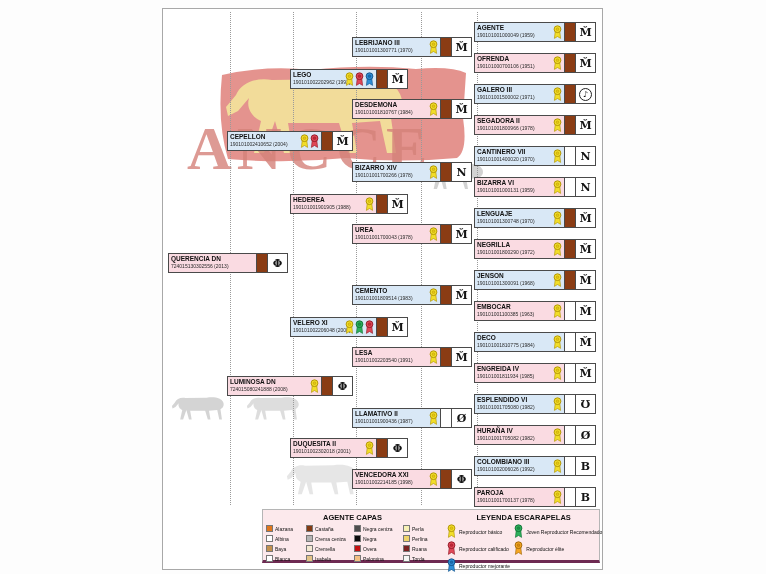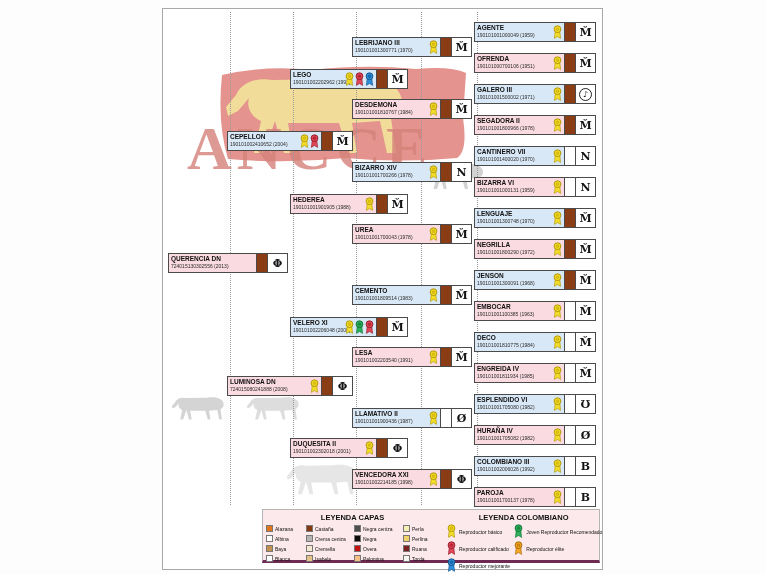--- a/index.html
+++ b/index.html
@@ -62,21 +62,21 @@
       <path d="M38 90 L45 58 C36 54 30 45 33 35 L22 48 L12 53 L10 44 L20 32 C25 20 40 14 56 17 L128 16 C158 12 178 18 184 31 C189 42 184 51 175 55 L180 90 L171 90 L164 58 L136 60 L141 90 L132 90 L123 60 L72 60 L77 90 L68 90 L59 58 L48 90 Z" fill="#8f8f8f" opacity="0.38"></path>
       <path d="M38 90 L45 58 C36 54 30 45 33 35 L22 48 L12 53 L10 44 L20 32 C25 20 40 14 56 17 L128 16 C158 12 178 18 184 31 C189 42 184 51 175 55 L180 90 L171 90 L164 58 L136 60 L141 90 L132 90 L123 60 L72 60 L77 90 L68 90 L59 58 L48 90 Z" transform="translate(255,0)" fill="#8f8f8f" opacity="0.3"></path>
     </svg>
     <svg class="wm" style="left:120px;top:440px;" width="100" height="60" viewBox="0 0 255 102">
       <path d="M38 90 L45 58 C36 54 30 45 33 35 L22 48 L12 53 L10 44 L20 32 C25 20 40 14 56 17 L128 16 C158 12 178 18 184 31 C189 42 184 51 175 55 L180 90 L171 90 L164 58 L136 60 L141 90 L132 90 L123 60 L72 60 L77 90 L68 90 L59 58 L48 90 Z" fill="#9a9a9a" opacity="0.25"></path>
     </svg>
   </div>
 
   <div id="legend-wrap">
     <div class="legend-half">
-      <div class="legend-title">LEYENDA CAPAS</div>
+      <div class="legend-title">AGENTE CAPAS</div>
       <div id="capas-grid">
           <div class="cap-item">
             <span class="cap-sw" style="background:#e0761c"></span>
                  <span class="cap-label">Alazana</span>
           </div>
           <div class="cap-item">
             <span class="cap-sw" style="background:#ffffff"></span>
                  <span class="cap-label">Albina</span>
           </div>
           <div class="cap-item">
@@ -131,21 +131,21 @@
             <span class="cap-sw" style="background:#7c2121"></span>
                  <span class="cap-label">Ruana</span>
           </div>
           <div class="cap-item">
             <span class="cap-sw" style="background:#f6f6f4"></span>
                  <span class="cap-label">Torda</span>
           </div>
         </div>
     </div>
     <div class="legend-half">
-      <div class="legend-title">LEYENDA COLOMBIANO</div>
+      <div class="legend-title">LEYENDA ESCARAPELAS</div>
       <div id="esc-cols">
           <div class="esc-col">
             <div class="esc-item">
               <svg width="9" height="15" viewBox="0 0 9 15">
     <path d="M2.2 6.5 L1.4 13.4 L4.5 11.5 L7.6 13.4 L6.8 6.5 Z" fill="#f2de2a" stroke="#ab8f00" stroke-width="0.6"></path>
     <circle cx="4.5" cy="4.2" r="3.4" fill="#f2de2a" stroke="#ab8f00" stroke-width="0.9"></circle>
     <circle cx="4.5" cy="4.2" r="1.4" fill="#e6c614" stroke="#ab8f00" stroke-width="0.4"></circle>
               </svg>
               <span class="esc-label">Reproductor básico</span>
             </div>

